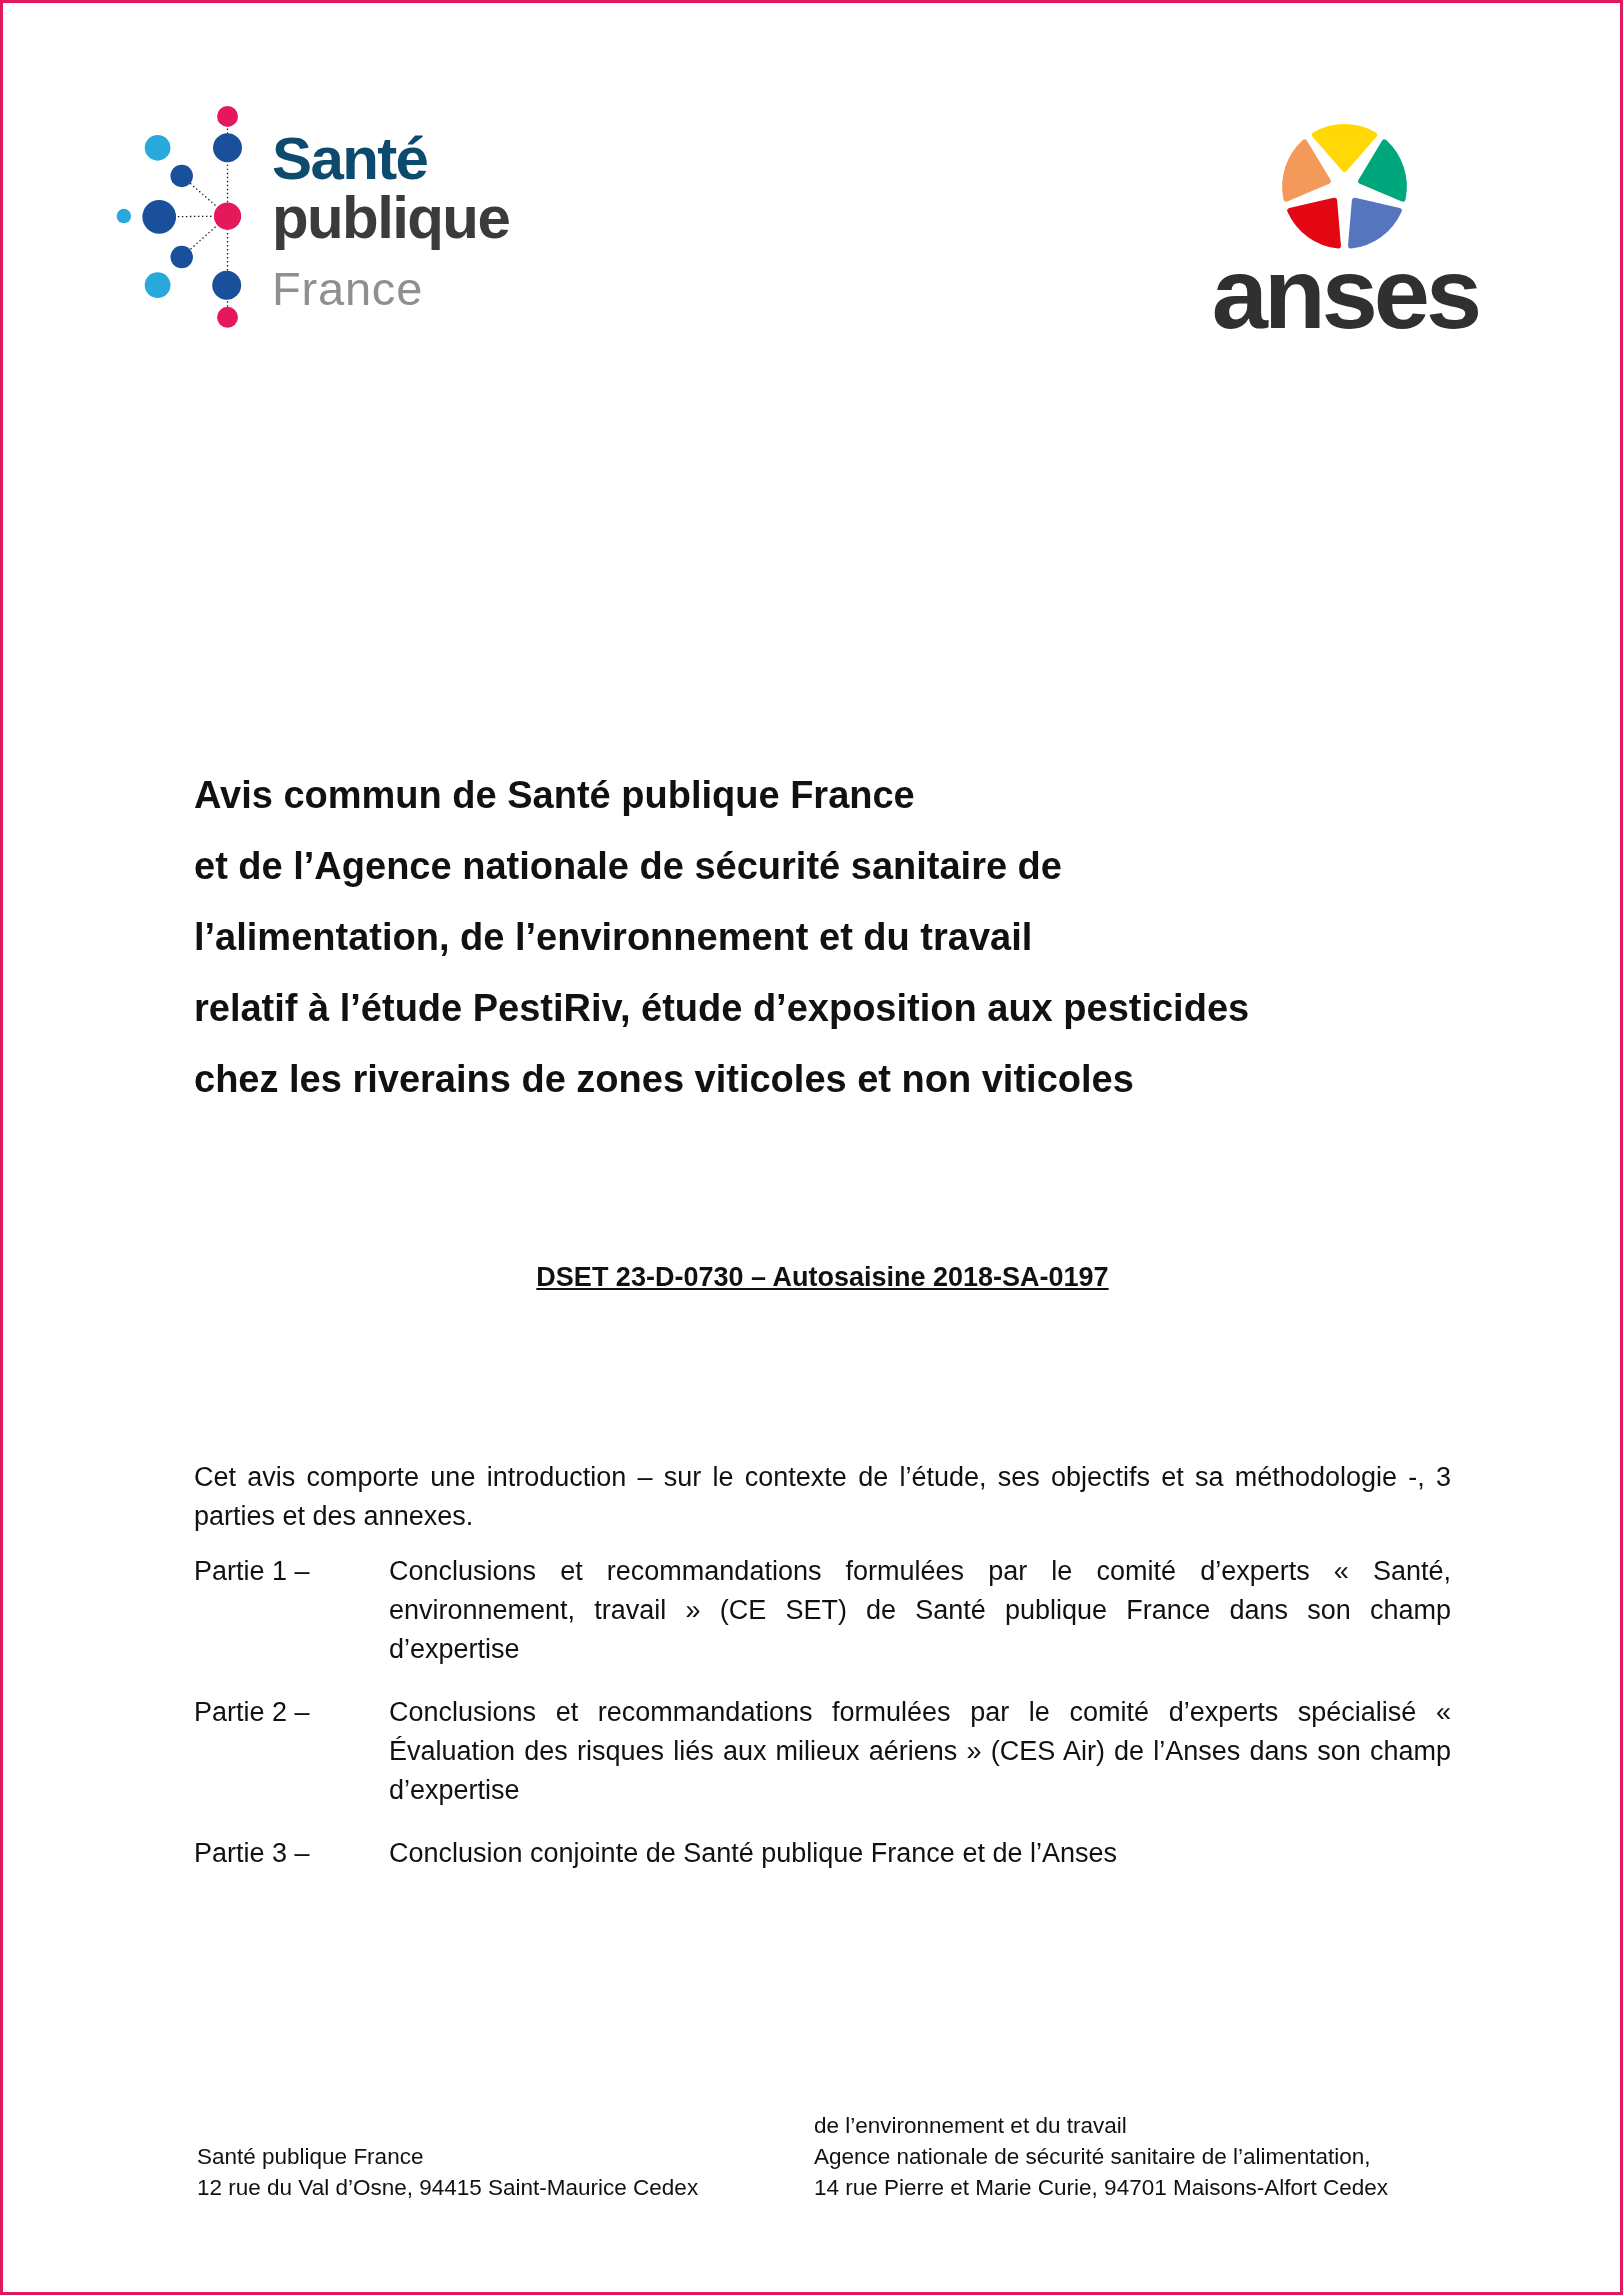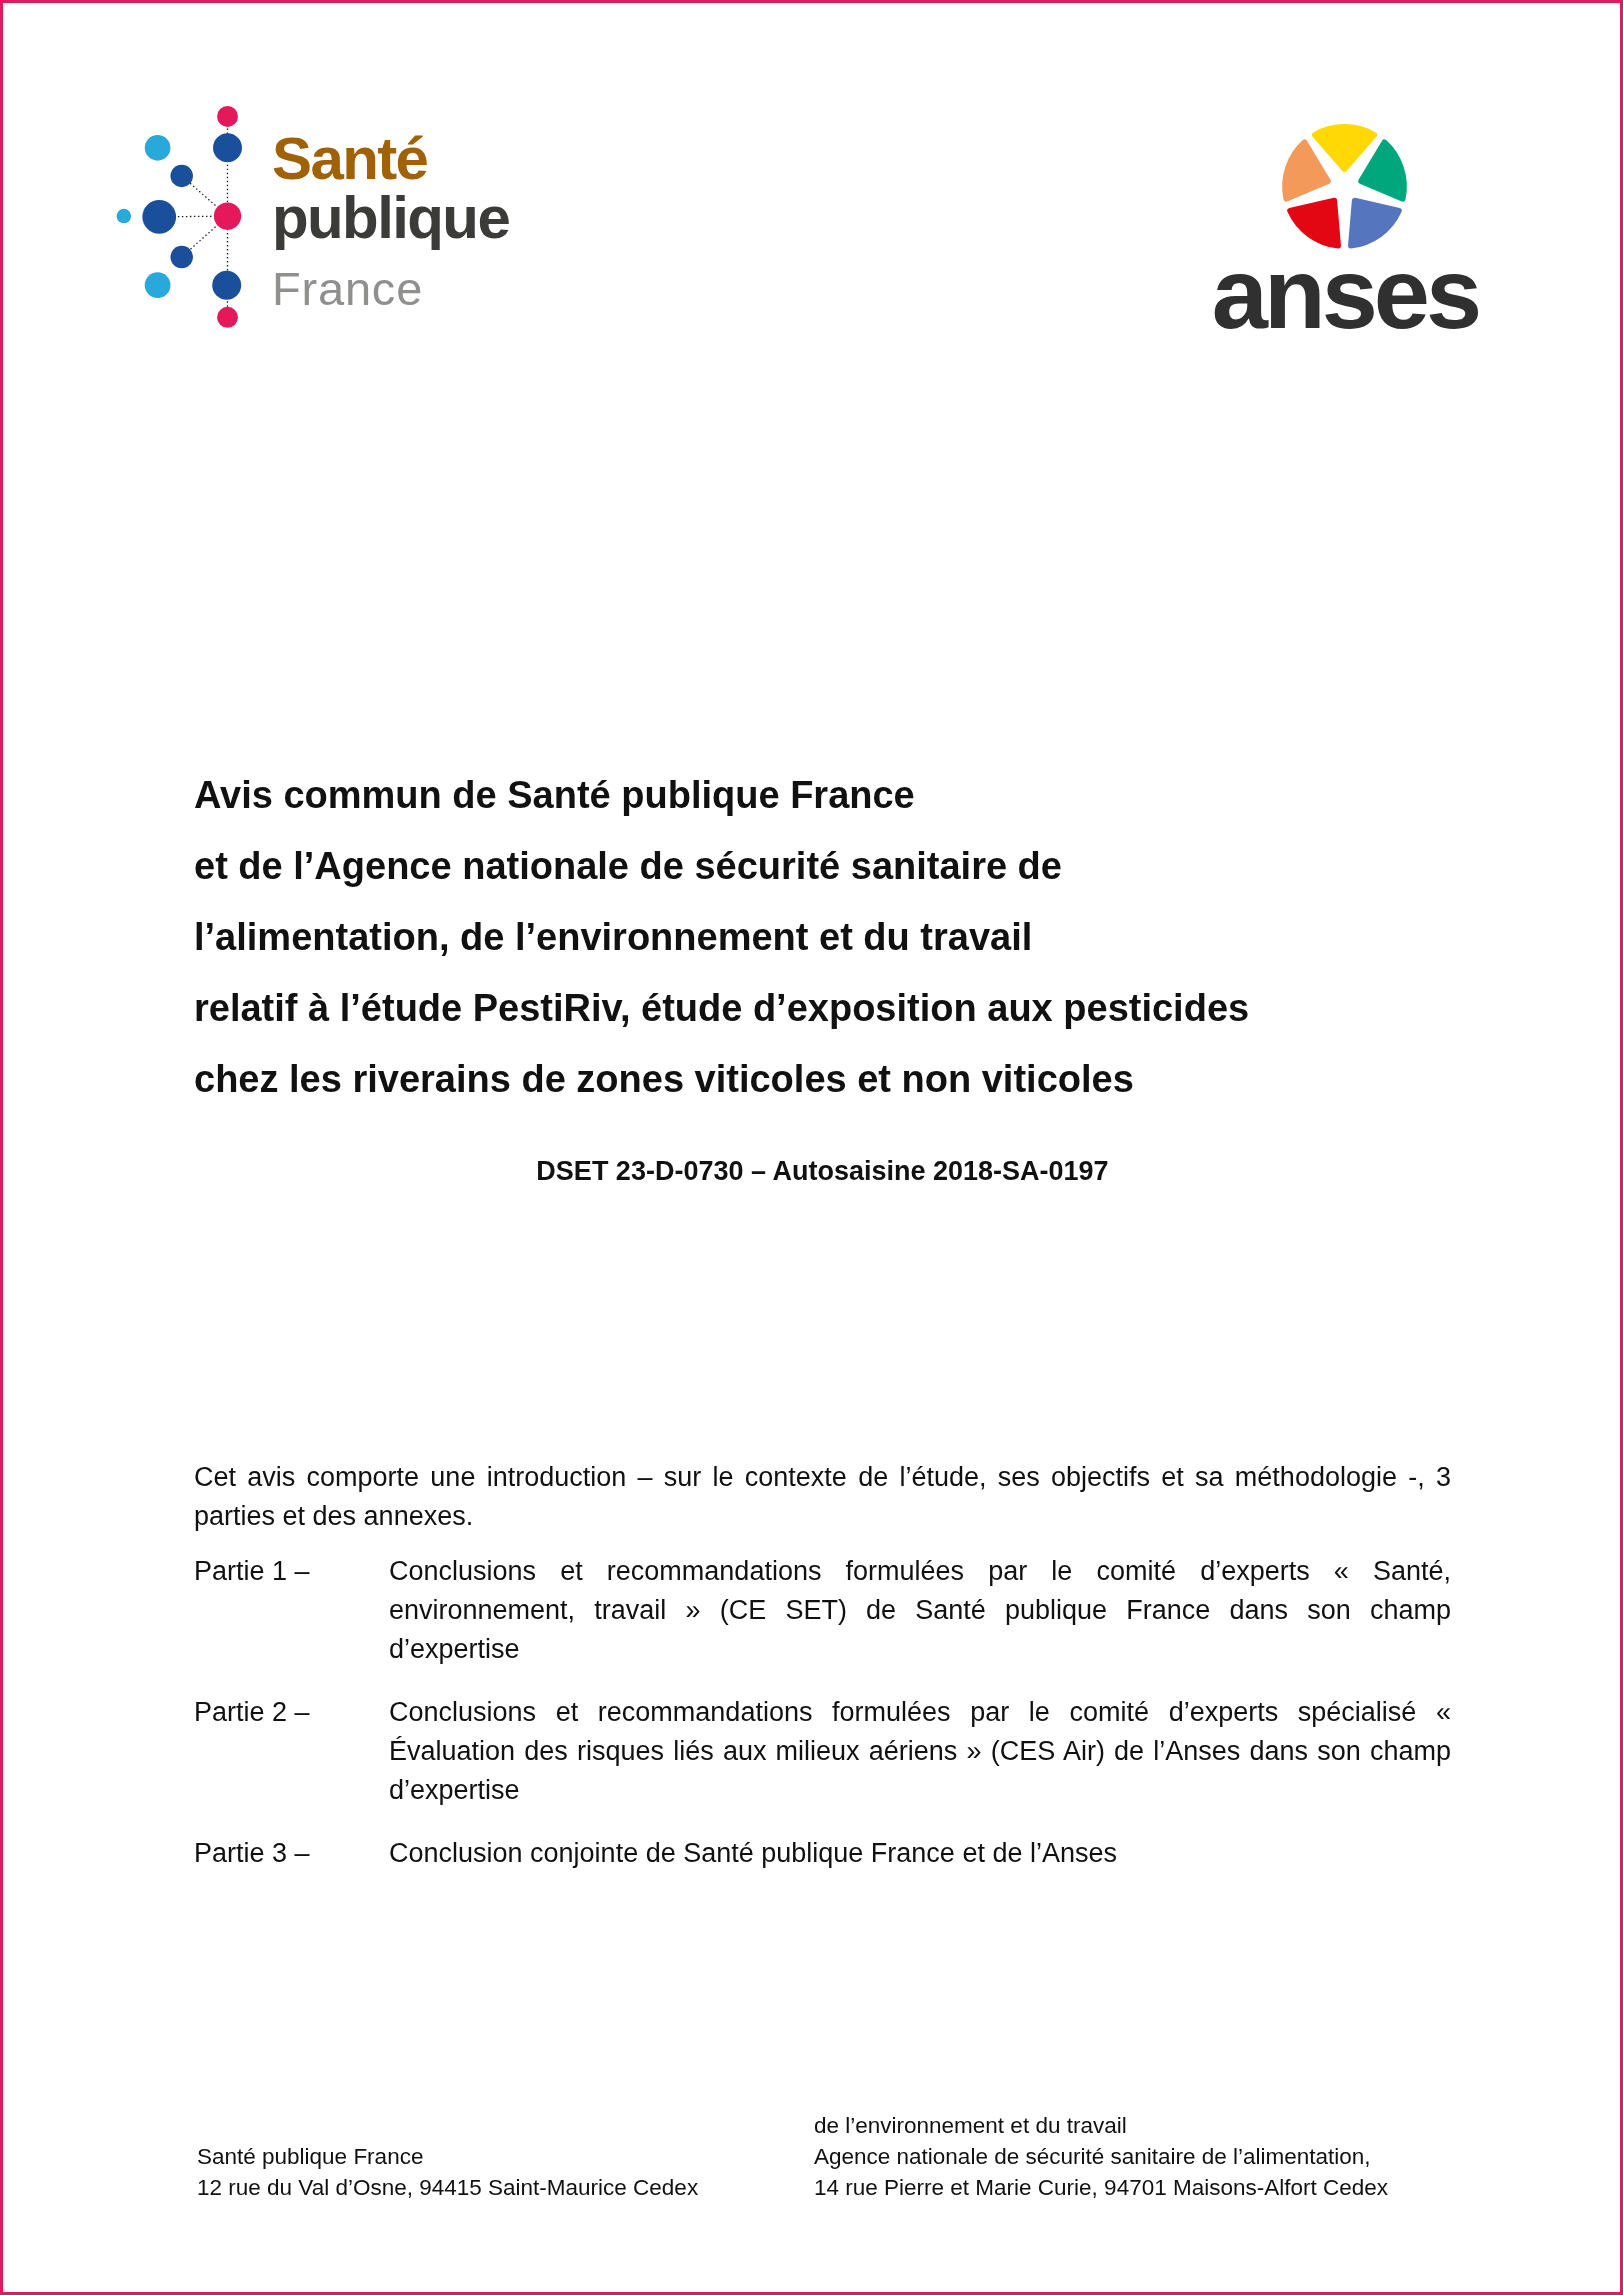--- a/index.html
+++ b/index.html
@@ -13,35 +13,35 @@
     color:#111;
     overflow:hidden;
     margin:0 auto;
   }
   .abs{position:absolute;}
 
   
   .spf-logo{left:107px;top:103px;width:434px;height:241px;}
   .spf-svg{position:absolute;left:0;top:0;}
   .spf-line{position:absolute;left:162px;white-space:nowrap;line-height:1;}
-  .spf-sante   {top:23px;  font-size:60px;font-weight:bold;color:#a16207;letter-spacing:-1.6px;}
+  .spf-sante   {top:23px;  font-size:60px;font-weight:bold;color:#0c4a6e;letter-spacing:-1.6px;}
   .spf-publique{top:82px; font-size:60px;font-weight:bold;color:#3B3B3A;letter-spacing:-1.6px;}
   .spf-france  {top:159px; font-size:47px;font-weight:normal;color:#8F8F8E;letter-spacing:0.8px;}
 
   
   .anses-flower{left:1263px;top:105px;width:157px;height:157px;}
   .anses-word{left:1197px;top:240px;width:290px;text-align:center;
     font-size:101px;font-weight:bold;color:#303030;letter-spacing:-4px;line-height:1;}
 
   
   .dateline{top:508px;right:180px;font-size:27px;white-space:nowrap;}
   .title{left:191px;top:757px;width:1257px;text-align:left;
     font-size:38px;font-weight:bold;line-height:71px;}
-  .ref{left:191px;top:1152px;width:1257px;text-align:center;
-    font-size:27px;font-weight:bold;line-height:32px;}
+  .ref{left:191px;top:1258px;width:1257px;text-align:center;
+    font-size:27px;font-weight:bold;line-height:32px;text-decoration:underline;}
   .intro{left:191px;top:1455px;width:1257px;
     font-size:27px;line-height:39px;text-align:justify;}
   .parties{left:191px;top:1549px;width:1257px;}
   .partie{display:flex;margin-bottom:24px;}
   .partie-label{width:195px;flex:0 0 195px;font-size:27px;line-height:39px;}
   .partie-text{width:1062px;flex:1;font-size:27px;line-height:39px;text-align:justify;}
   .footer-left {left:194px; top:2138px;font-size:22.5px;line-height:31px;}
   .footer-right{left:811px;top:2107px;font-size:22.5px;line-height:31px;}
 </style>
 </head>

